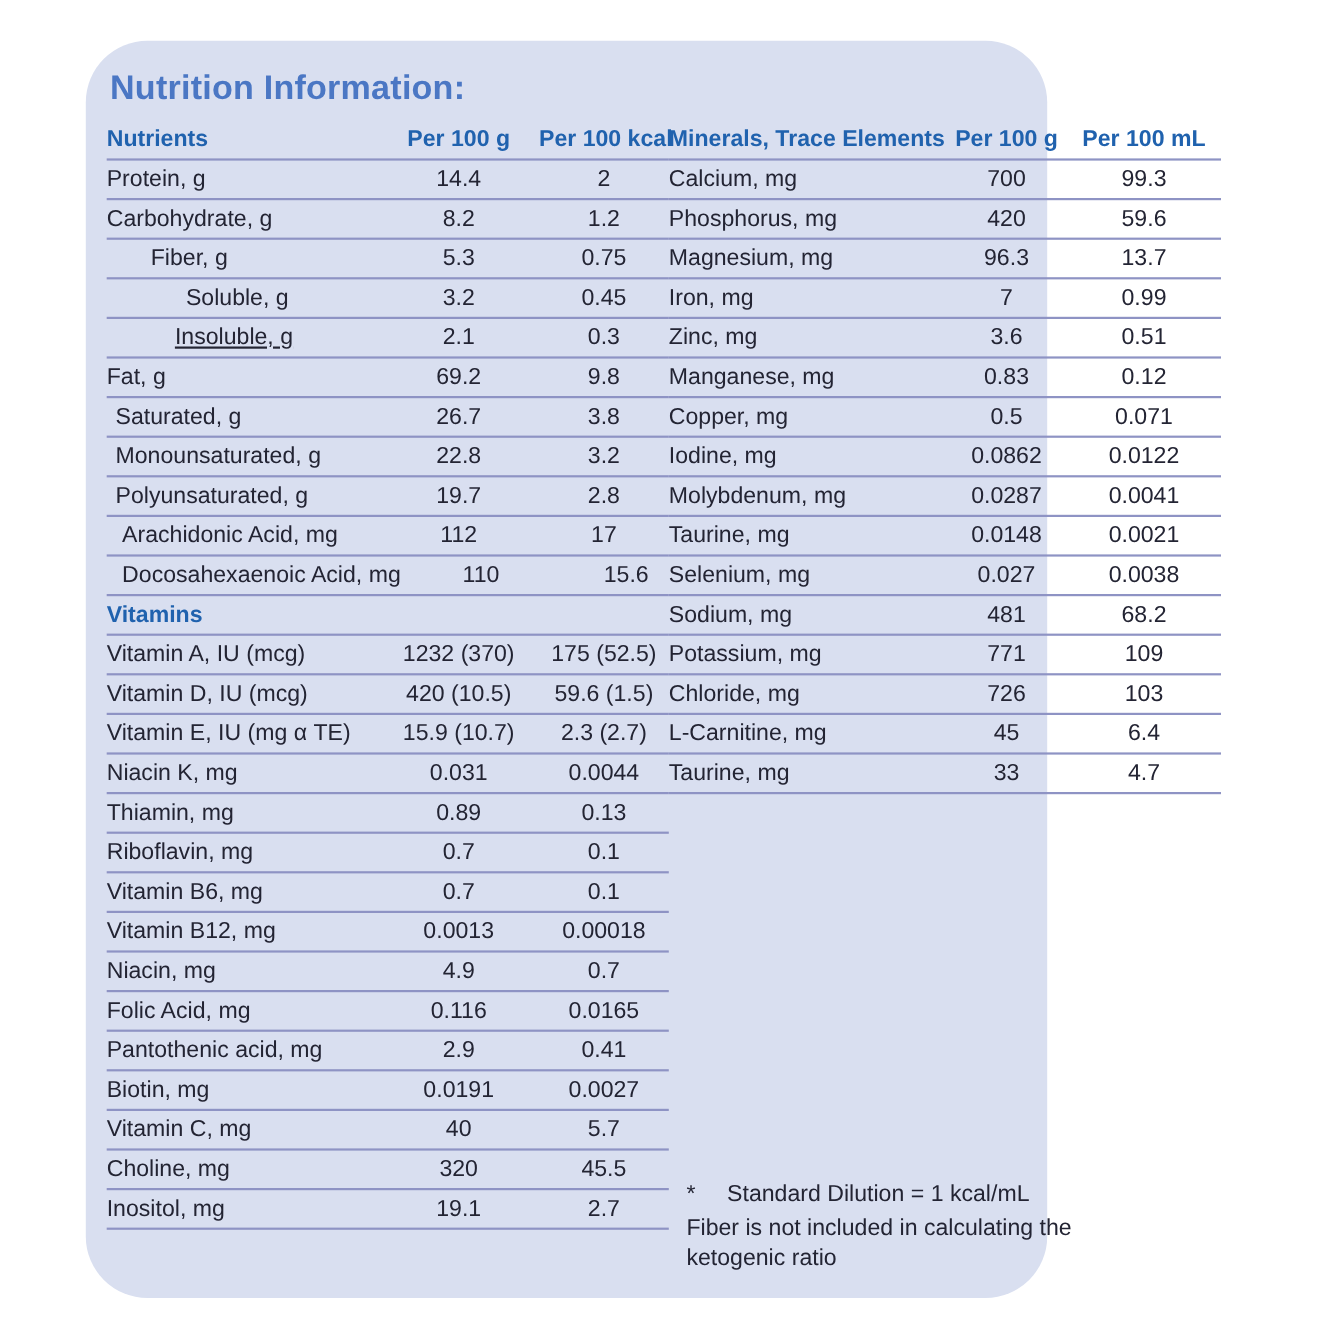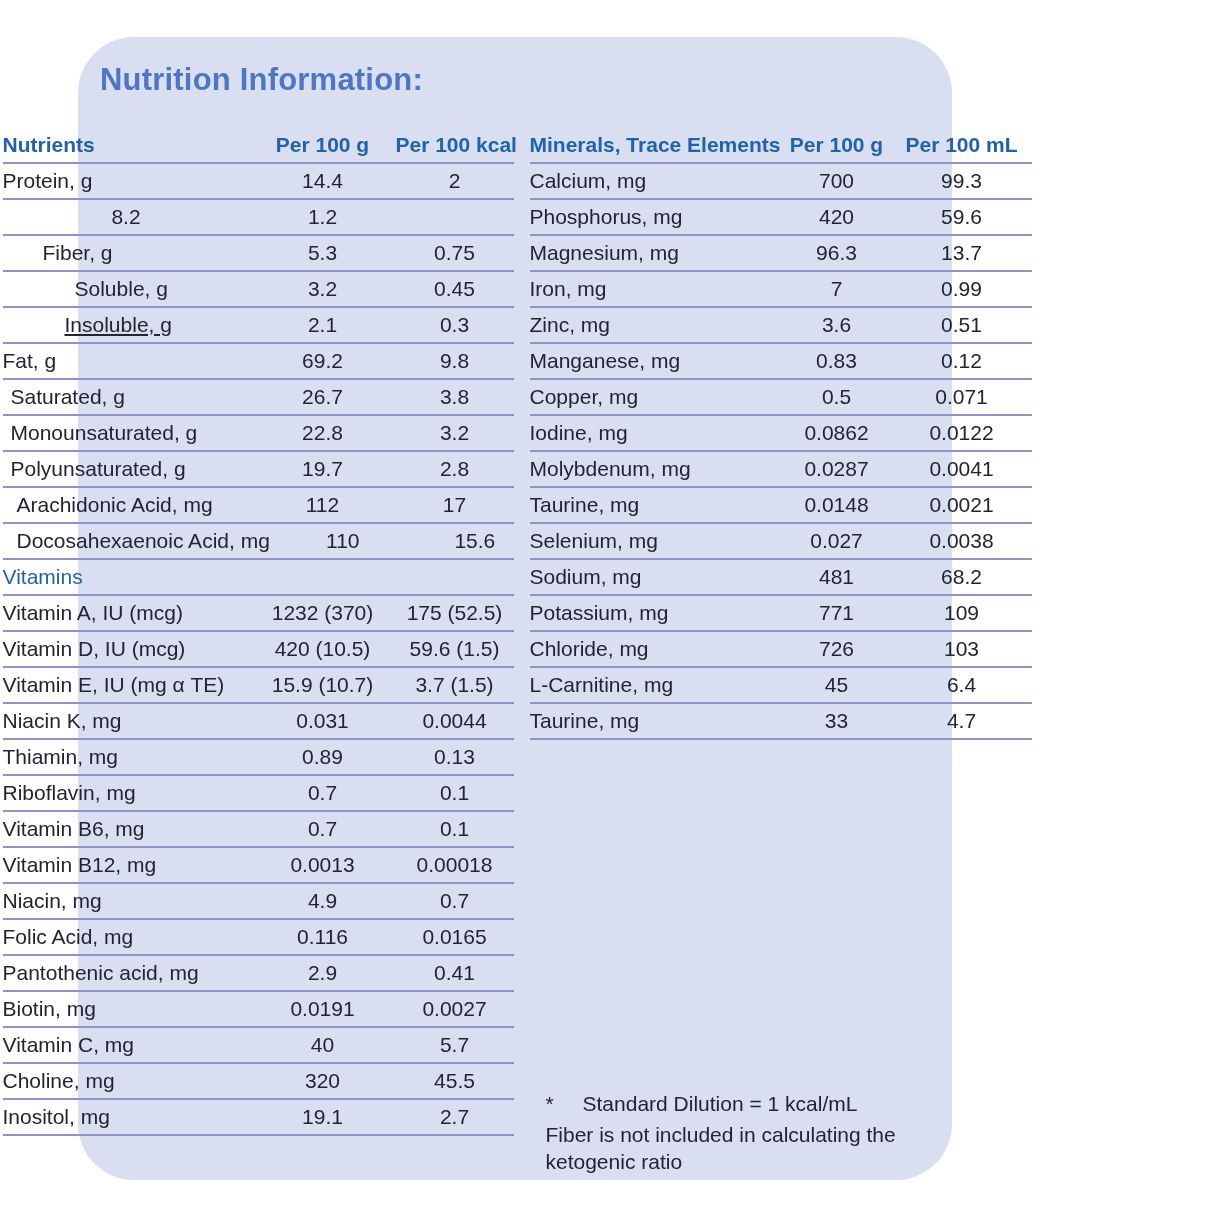--- a/index.html
+++ b/index.html
@@ -31,40 +31,38 @@
   .title {
     font-size: 31px;
     line-height: 36px;
     font-weight: 700;
     color: var(--title-blue);
     padding-left: 3px;
     letter-spacing: 0.2px;
   }
   .columns {
     display: flex;
-    gap: 16px;
-    margin-top: 30px;
-    justify-content: center;
+    margin-top: 12px;
   }
   .col-left  { width: 511px; flex: none; }
   .col-right { width: 502px; flex: none; }
   .trow {
     display: grid;
     align-items: center;
     height: 36px;
     border-bottom: 2px solid var(--line);
     font-size: 21px;
     white-space: nowrap;
   }
   .col-left  .trow { grid-template-columns: 1fr 146px 118px; }
   .col-right .trow { grid-template-columns: 1fr 110px 140px; }
   .thead { font-weight: 700; color: var(--header-blue); }
   .subhead-cell {
     grid-column: 1 / -1;
-    font-weight: 400;
+    font-weight: 700;
     color: var(--header-blue);
   }
   .cell-label { text-align: left; overflow: visible; }
   .cell-num   { text-align: center; }
   .footnotes {
     margin-top: 350px;
     padding-left: 16px;
     font-size: 21px;
     line-height: 27px;
   }
@@ -88,20 +86,21 @@
             <div class="cell-label">Nutrients</div>
             <div class="cell-num">Per 100 g</div>
             <div class="cell-num">Per 100 kcal</div>
           </div>
             <div class="trow">
               <div class="cell-label">Protein, g</div>
               <div class="cell-num">14.4</div>
               <div class="cell-num">2</div>
             </div>
             <div class="trow">
+              <div class="cell-label">Carbohydrate, g</div>
               <div class="cell-num">8.2</div>
               <div class="cell-num">1.2</div>
             </div>
             <div class="trow">
               <div class="cell-label" style="padding-left: 40px;">Fiber, g</div>
               <div class="cell-num">5.3</div>
               <div class="cell-num">0.75</div>
             </div>
             <div class="trow">
               <div class="cell-label" style="padding-left: 72px;">Soluble, g</div>
@@ -152,21 +151,21 @@
               <div class="cell-num">175 (52.5)</div>
             </div>
             <div class="trow">
               <div class="cell-label">Vitamin D, IU (mcg)</div>
               <div class="cell-num">420 (10.5)</div>
               <div class="cell-num">59.6 (1.5)</div>
             </div>
             <div class="trow">
               <div class="cell-label">Vitamin E, IU (mg α TE)</div>
               <div class="cell-num">15.9 (10.7)</div>
-              <div class="cell-num">3.7 (1.5)</div>
+              <div class="cell-num">2.3 (2.7)</div>
             </div>
             <div class="trow">
               <div class="cell-label">Niacin K, mg</div>
               <div class="cell-num">0.031</div>
               <div class="cell-num">0.0044</div>
             </div>
             <div class="trow">
               <div class="cell-label">Thiamin,  mg</div>
               <div class="cell-num">0.89</div>
               <div class="cell-num">0.13</div>

